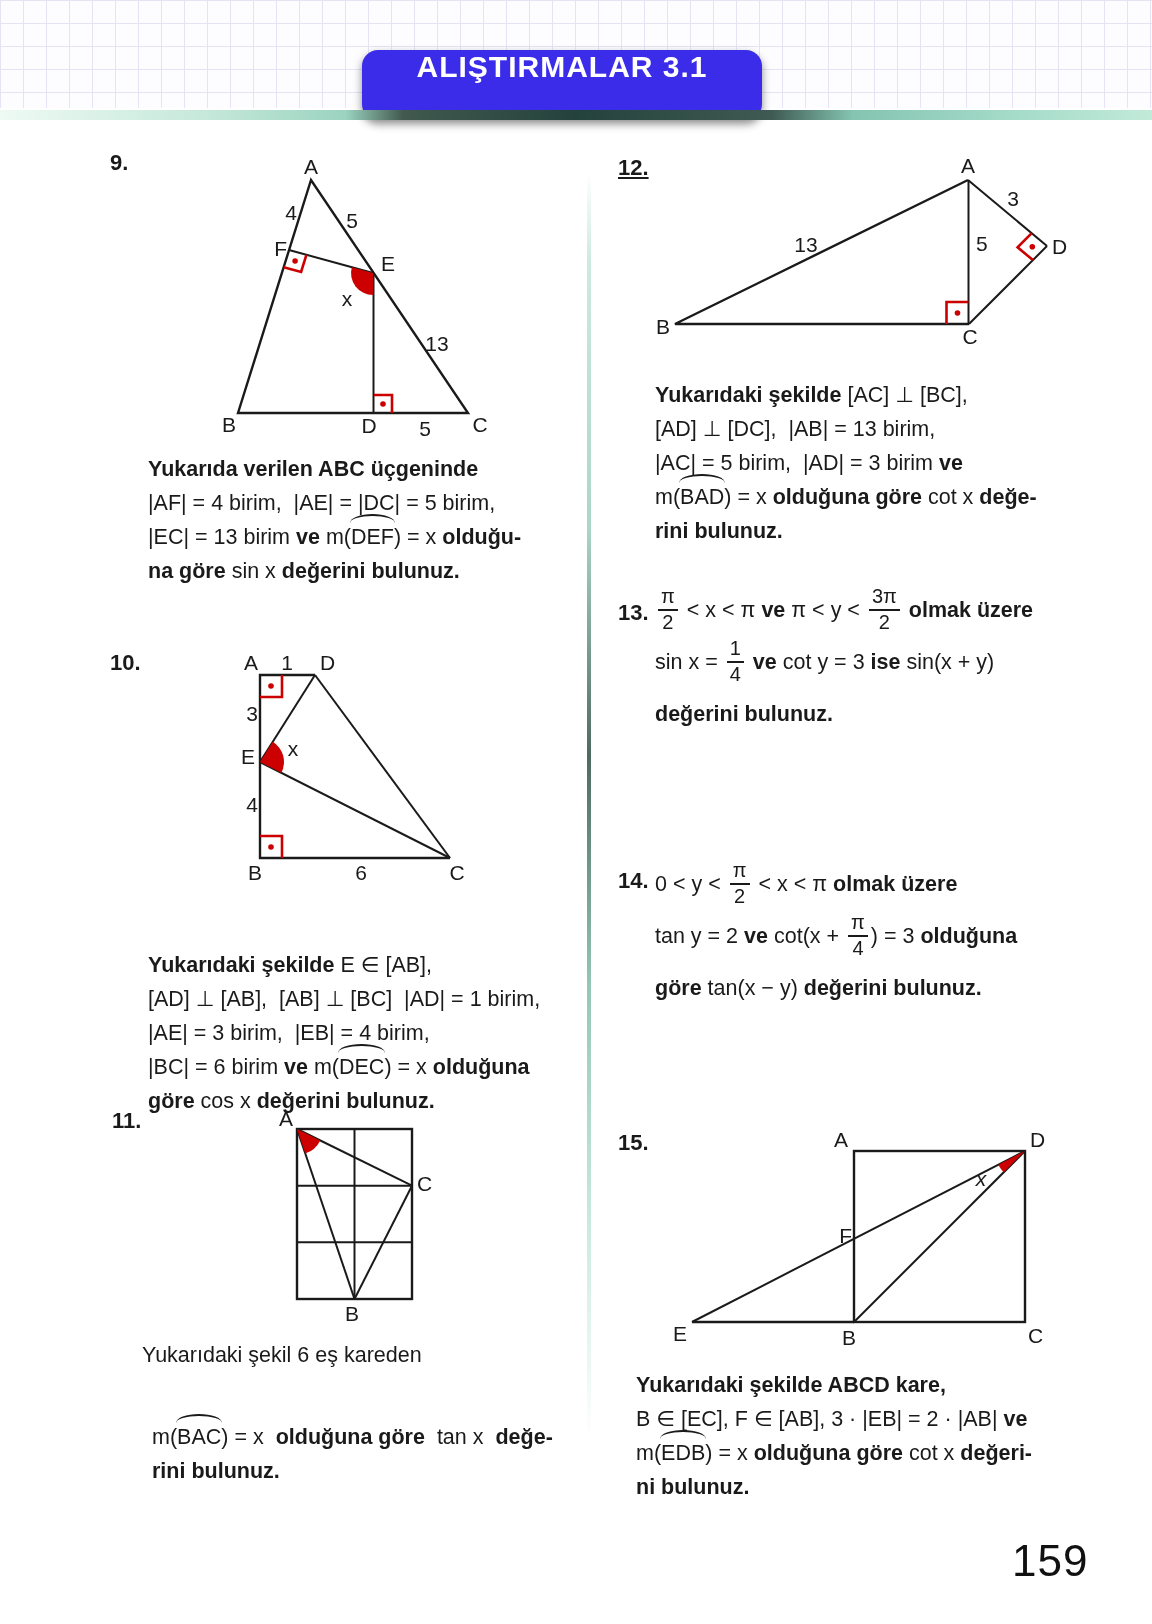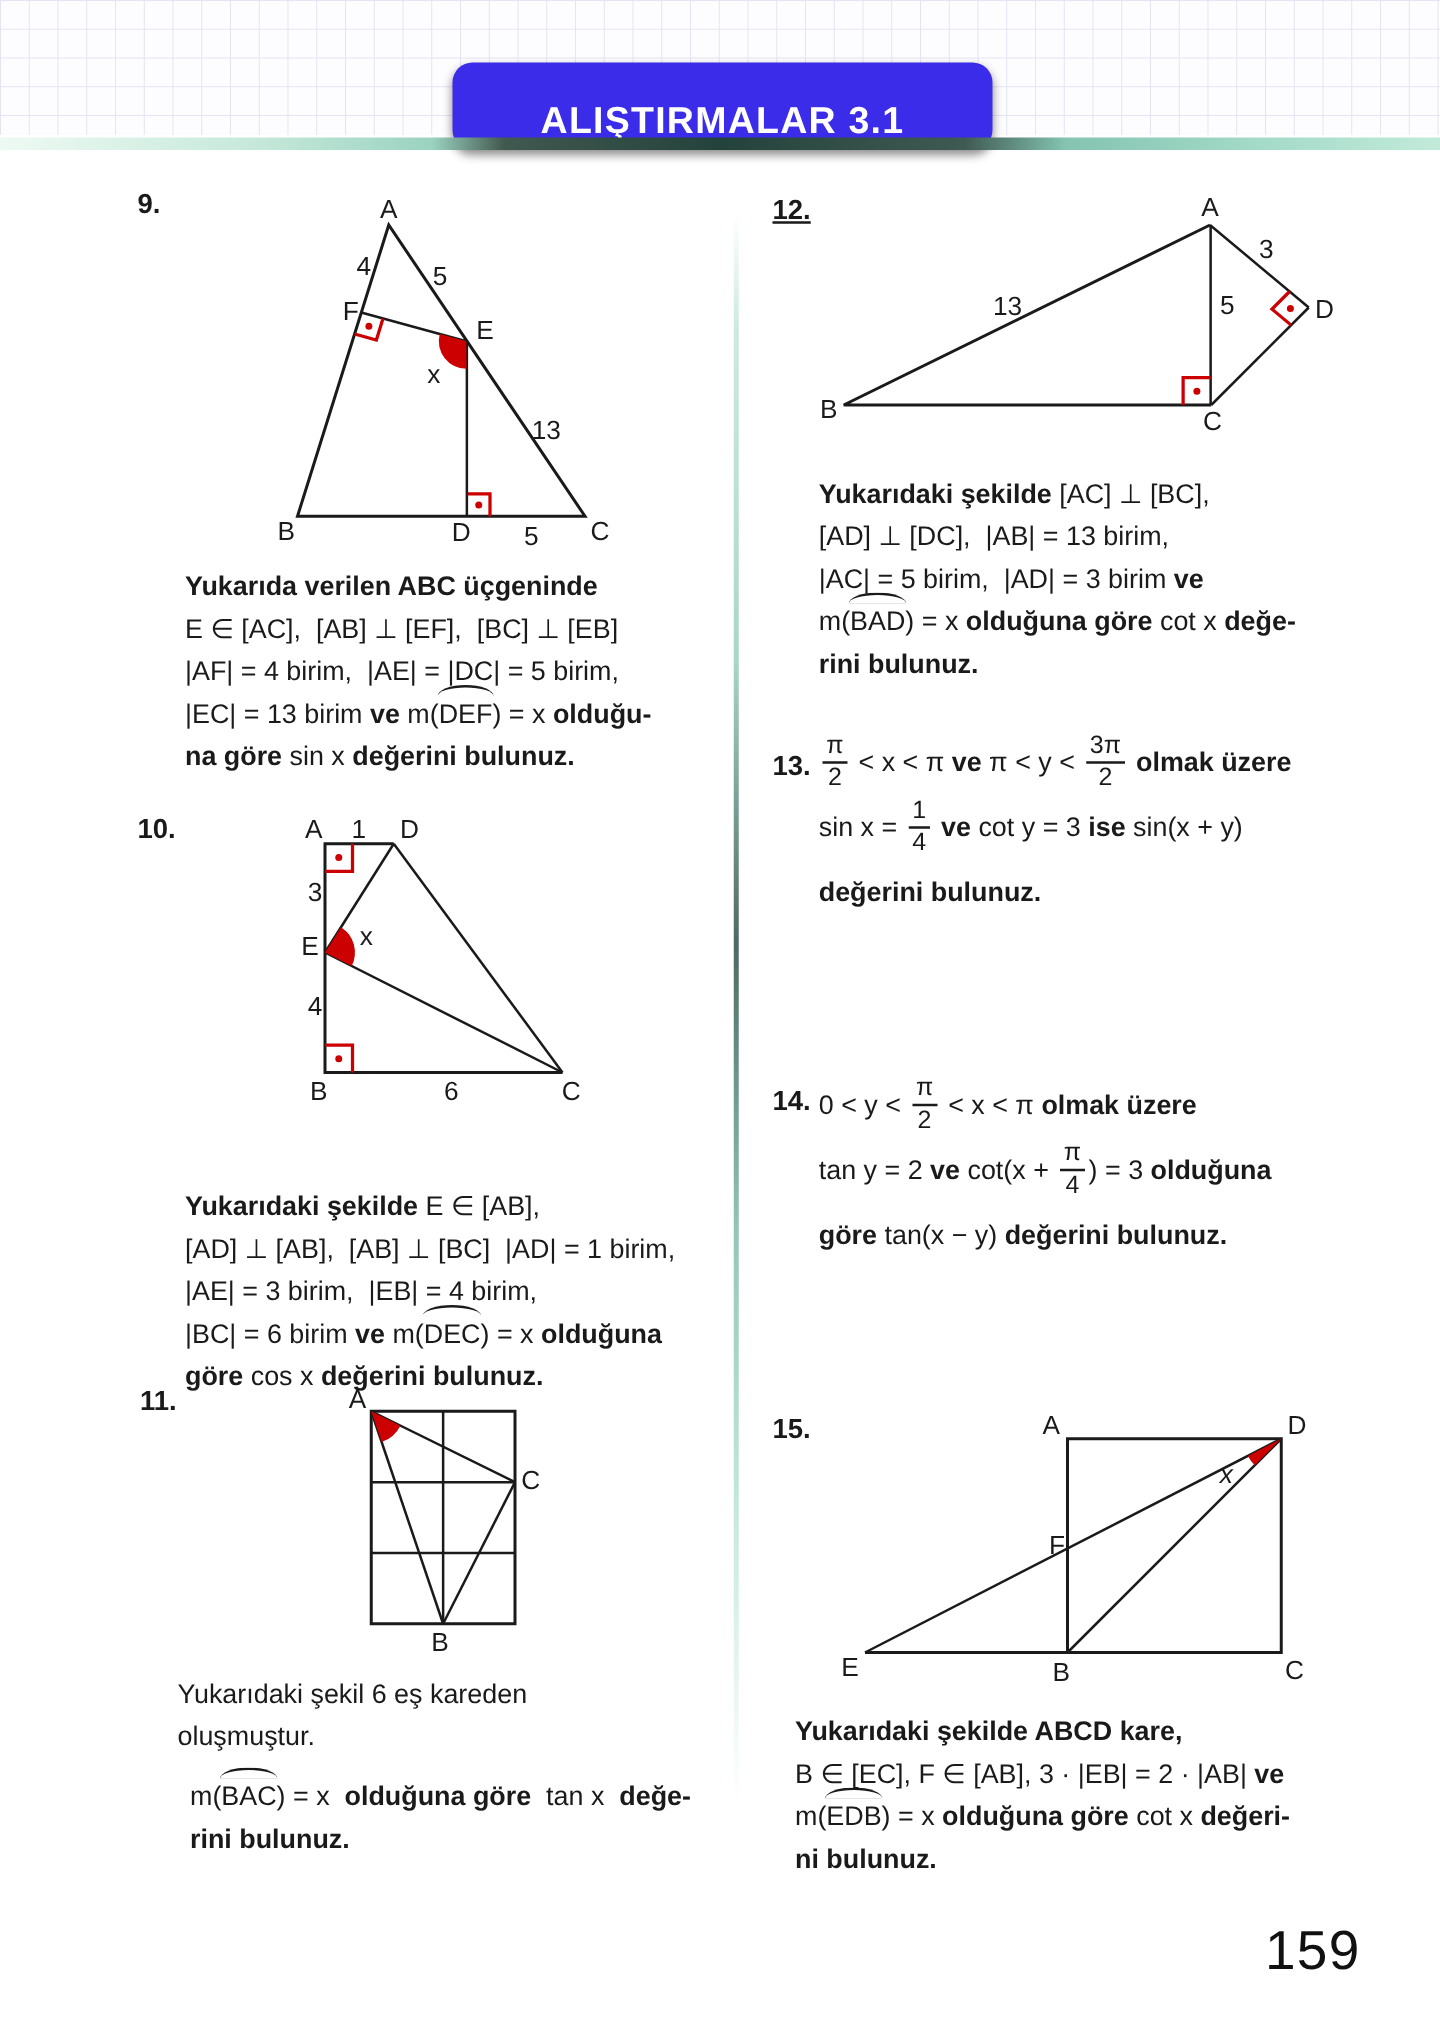--- a/index.html
+++ b/index.html
@@ -13,24 +13,24 @@
   
   .header-grid{
     position:absolute;left:0;top:0;width:1152px;height:108px;
     background-image:
       linear-gradient(#e4e4f4 1px, transparent 1px),
       linear-gradient(90deg, #e4e4f4 1px, transparent 1px);
     background-size:23px 23px;
     background-color:#fdfdff;
   }
   .title-box{
-    position:absolute;left:362px;top:50px;width:432px;height:70px;
+    position:absolute;left:362px;top:50px;width:400px;height:70px;
     background:#3a2ce9;border-radius:16px;
     box-shadow:0 4px 8px rgba(0,0,0,0.45);
-    display:flex;align-items:flex-end;justify-content:center;
+    display:flex;align-items:flex-start;justify-content:center;
   }
   .title-box .t{
     color:#ffffff;font-weight:bold;font-size:30px;letter-spacing:1px;
     padding-bottom:6px;
   }
   .teal-band{
     position:absolute;left:0;top:110px;width:1152px;height:10px;
     background:linear-gradient(90deg,
       #eefaf4 0%, #c5e8da 18%, #9bd3c0 30%,
       #41594f 35%, #24423c 50%, #3f5a52 67%,
@@ -109,21 +109,20 @@
       <text x="291" y="220" text-anchor="middle">4</text>
       <text x="352" y="228" text-anchor="middle">5</text>
       <text x="437" y="351" text-anchor="middle">13</text>
       <text x="425" y="436" text-anchor="middle">5</text>
       <text x="347" y="306" text-anchor="middle">x</text>
     </g>
   </svg>
 
   <div class="rich" style="left:148px;top:452px;width:452px;">
       <div class="tline"><span class="b">Yukarıda verilen ABC üçgeninde</span></div>
-      <div class="tline"><span>E ∈ [AC],  [AB] ⊥ [EF],  [BC] ⊥ [EB]</span></div>
       <div class="tline"><span>|AF| = 4 birim,  |AE| = |DC| = 5 birim,</span></div>
       <div class="tline"><span>|EC| = 13 birim </span><span class="b">ve</span><span> m(</span><span class="overarc">DEF</span><span>) = x </span><span class="b">olduğu-</span></div>
       <div class="tline"><span class="b">na göre </span><span>sin x </span><span class="b">değerini bulunuz.</span></div>
     </div>
 
   <div class="pnum" style="left:110px;top:650px;">10.</div>
 
   <svg style="left:230px;top:645px;" width="245" height="245" viewBox="230 645 245 245">
     <g>
       <path class="blk" d="M315,675 L260,675 L260,858 L450,858"></path>
@@ -179,21 +178,20 @@
     <path class="redfill" d="M297,1129 L320.3,1140.5 A26,26 0 0 1 305.3,1153.6 Z"></path>
     <g>
       <text x="293" y="1126" text-anchor="end">A</text>
       <text x="417" y="1191" text-anchor="start">C</text>
       <text x="352" y="1321" text-anchor="middle">B</text>
     </g>
   </svg>
 
   <div class="rich" style="left:142px;top:1338px;width:440px;">
       <div class="tline"><span>Yukarıdaki şekil 6 eş kareden</span></div>
-      <div class="tline"><span>oluşmuştur.</span></div>
     </div>
   <div class="rich" style="left:152px;top:1420px;width:452px;">
       <div class="tline"><span>m(</span><span class="overarc">BAC</span><span>) = x  </span><span class="b">olduğuna göre</span><span>  tan x  </span><span class="b">değe-</span></div>
       <div class="tline"><span class="b">rini bulunuz.</span></div>
     </div>
 
   <div class="pnum" style="left:618px;top:155px;text-decoration:underline;">12.</div>
 
   <svg style="left:655px;top:158px;" width="420" height="195" viewBox="655 158 420 195">
     <g>

